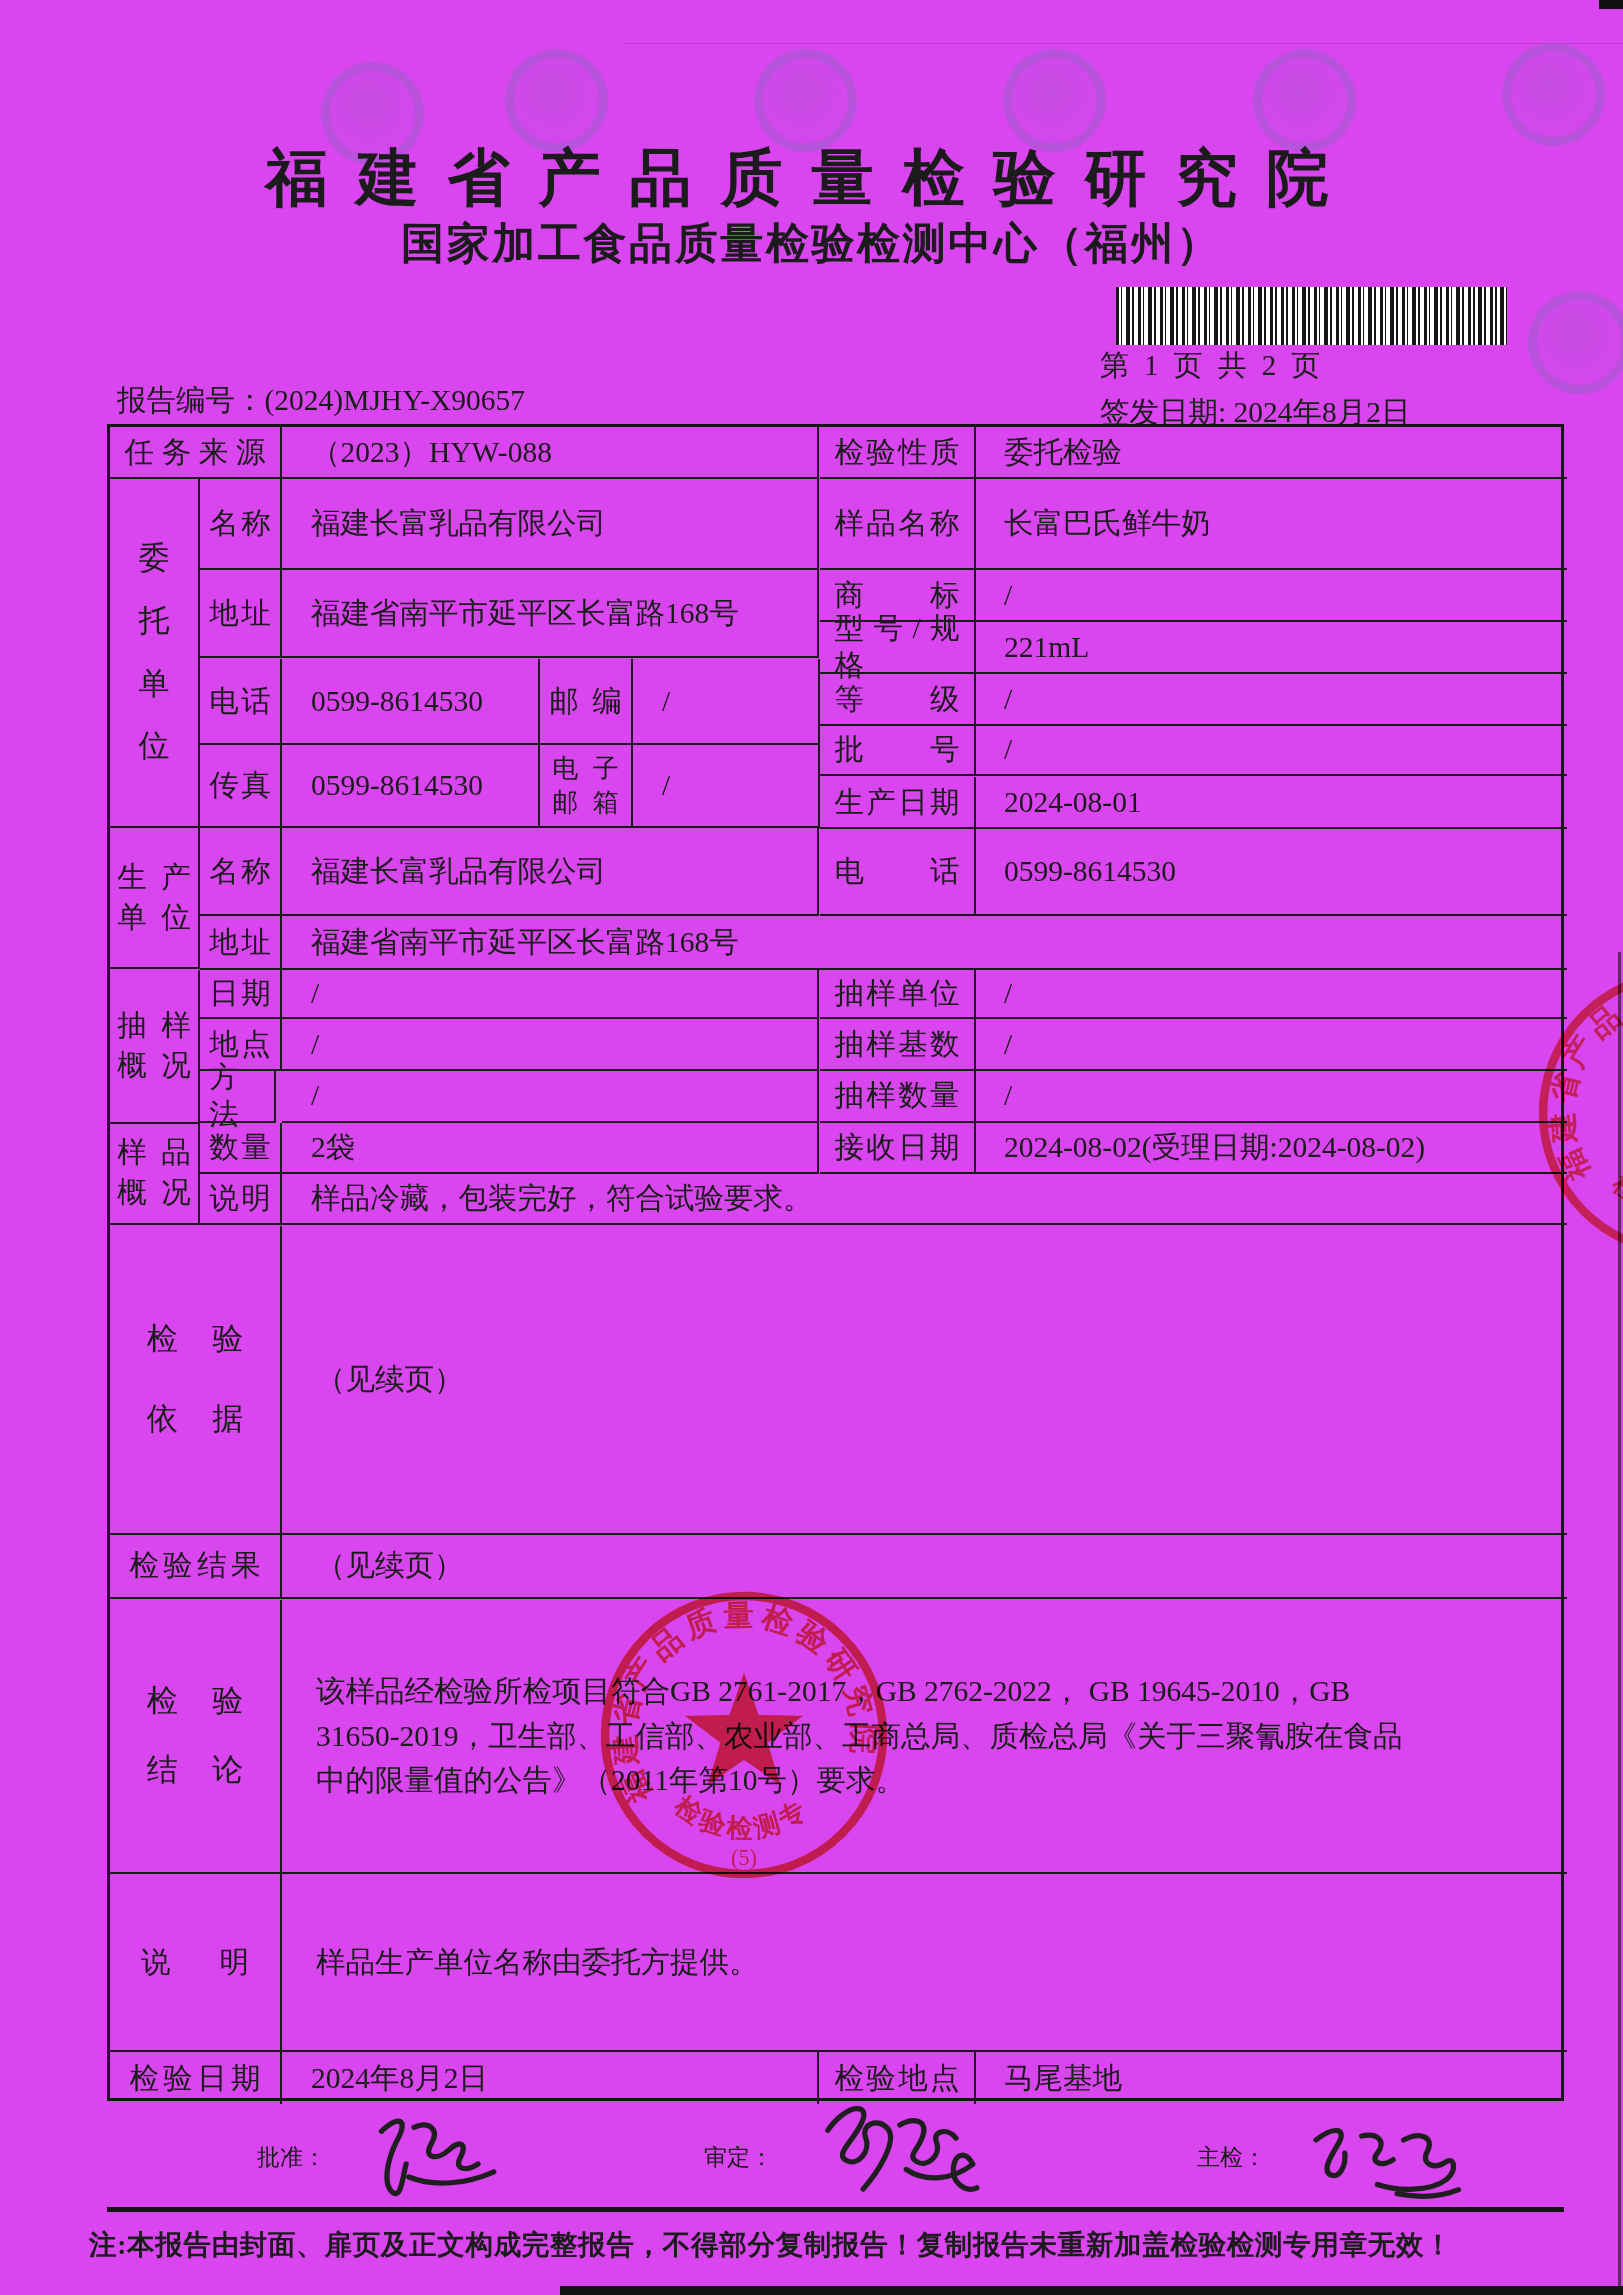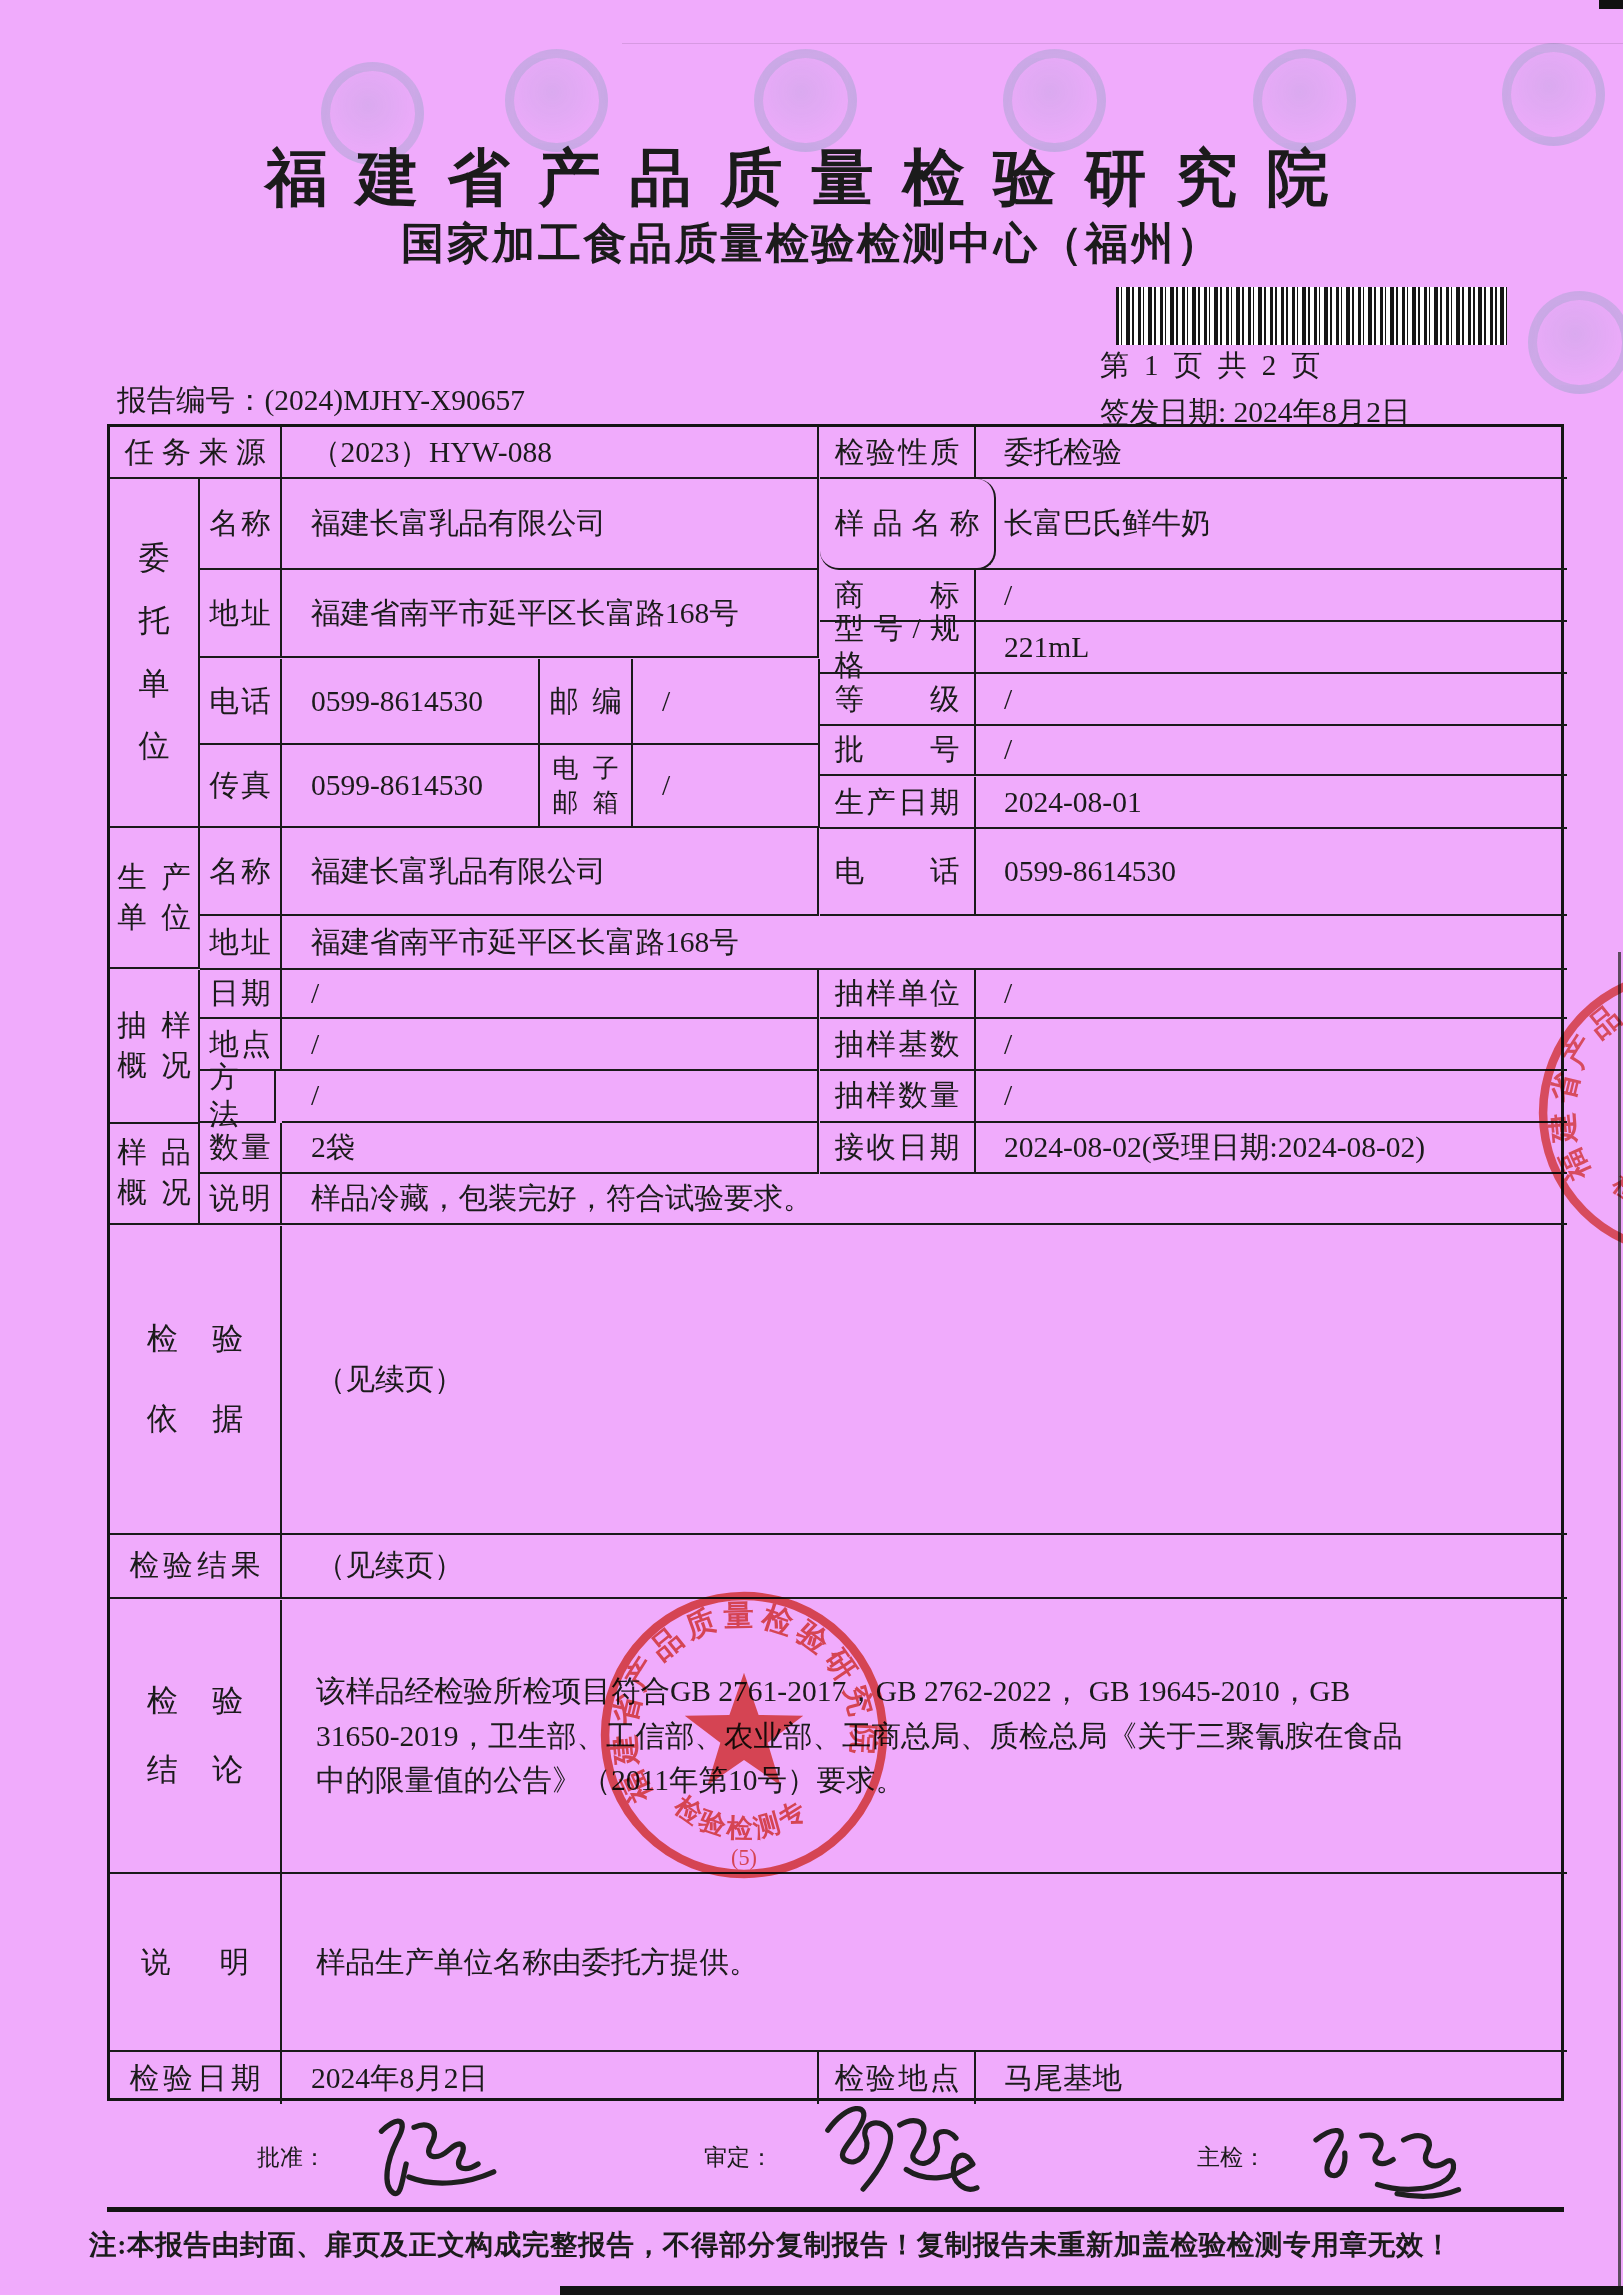--- a/index.html
+++ b/index.html
@@ -1,17 +1,17 @@
 <!DOCTYPE html>
 <html style="font-size:10.5px"><head>
 <meta charset="utf-8">
 <style>
   html,body{margin:0;padding:0;background:#e8e8e8;}
   #page{
-    position:relative; width:1623px; height:2295px; background:#f0abfc;
+    position:relative; width:1623px; height:2295px; background:#d946ef;
     overflow:hidden; font-family:"Liberation Serif","DejaVu Serif",serif;
     color:#1b1b1b;
   }
   .abs{position:absolute;}
   
   .t1{left:0;top:136px;width:1623px;text-align:center;font-size:62px;font-weight:900;letter-spacing:29px;white-space:nowrap;}
   .t2{left:0;top:215px;width:1623px;text-align:center;font-size:43px;font-weight:900;letter-spacing:2.6px;white-space:nowrap;}
   .t3{left:0;top:285px;width:1080px;text-align:center;font-size:63px;font-weight:900;letter-spacing:37px;white-space:nowrap;}
   .barcode{left:1116px;top:287px;width:391px;height:58px;
     background:repeating-linear-gradient(90deg,#161616 0 3.3px,#fff 3.3px 5.2px,#161616 5.2px 6.5px,#fff 6.5px 10.5px,#161616 10.5px 14.4px,#fff 14.4px 16.4px,#161616 16.4px 17.7px,#fff 17.7px 22px);}
@@ -105,21 +105,21 @@
         <span>托</span>
         <span>单</span>
         <span>位</span>
       </div>
     <div class="cell lab2" style="left:90px;top:52px;width:82px;height:91px;">
         <span>名称</span>
       </div>
     <div class="cell val" style="left:172px;top:52px;width:537px;height:91px;">
         <span>福建长富乳品有限公司</span>
       </div>
-    <div class="cell lab" style="left:710px;top:52px;width:176px;height:91px;border-radius:19px;">
+    <div class="cell lab" style="left:710px;top:52px;width:156px;height:91px;">
         <span>样品名称</span>
       </div>
     <div class="cell val er" style="left:865px;top:52px;width:592px;height:91px;">
         <span>长富巴氏鲜牛奶</span>
       </div>
 
     <div class="cell lab2" style="left:90px;top:143px;width:82px;height:88px;">
         <span>地址</span>
       </div>
     <div class="cell val" style="left:172px;top:143px;width:537px;height:88px;">

